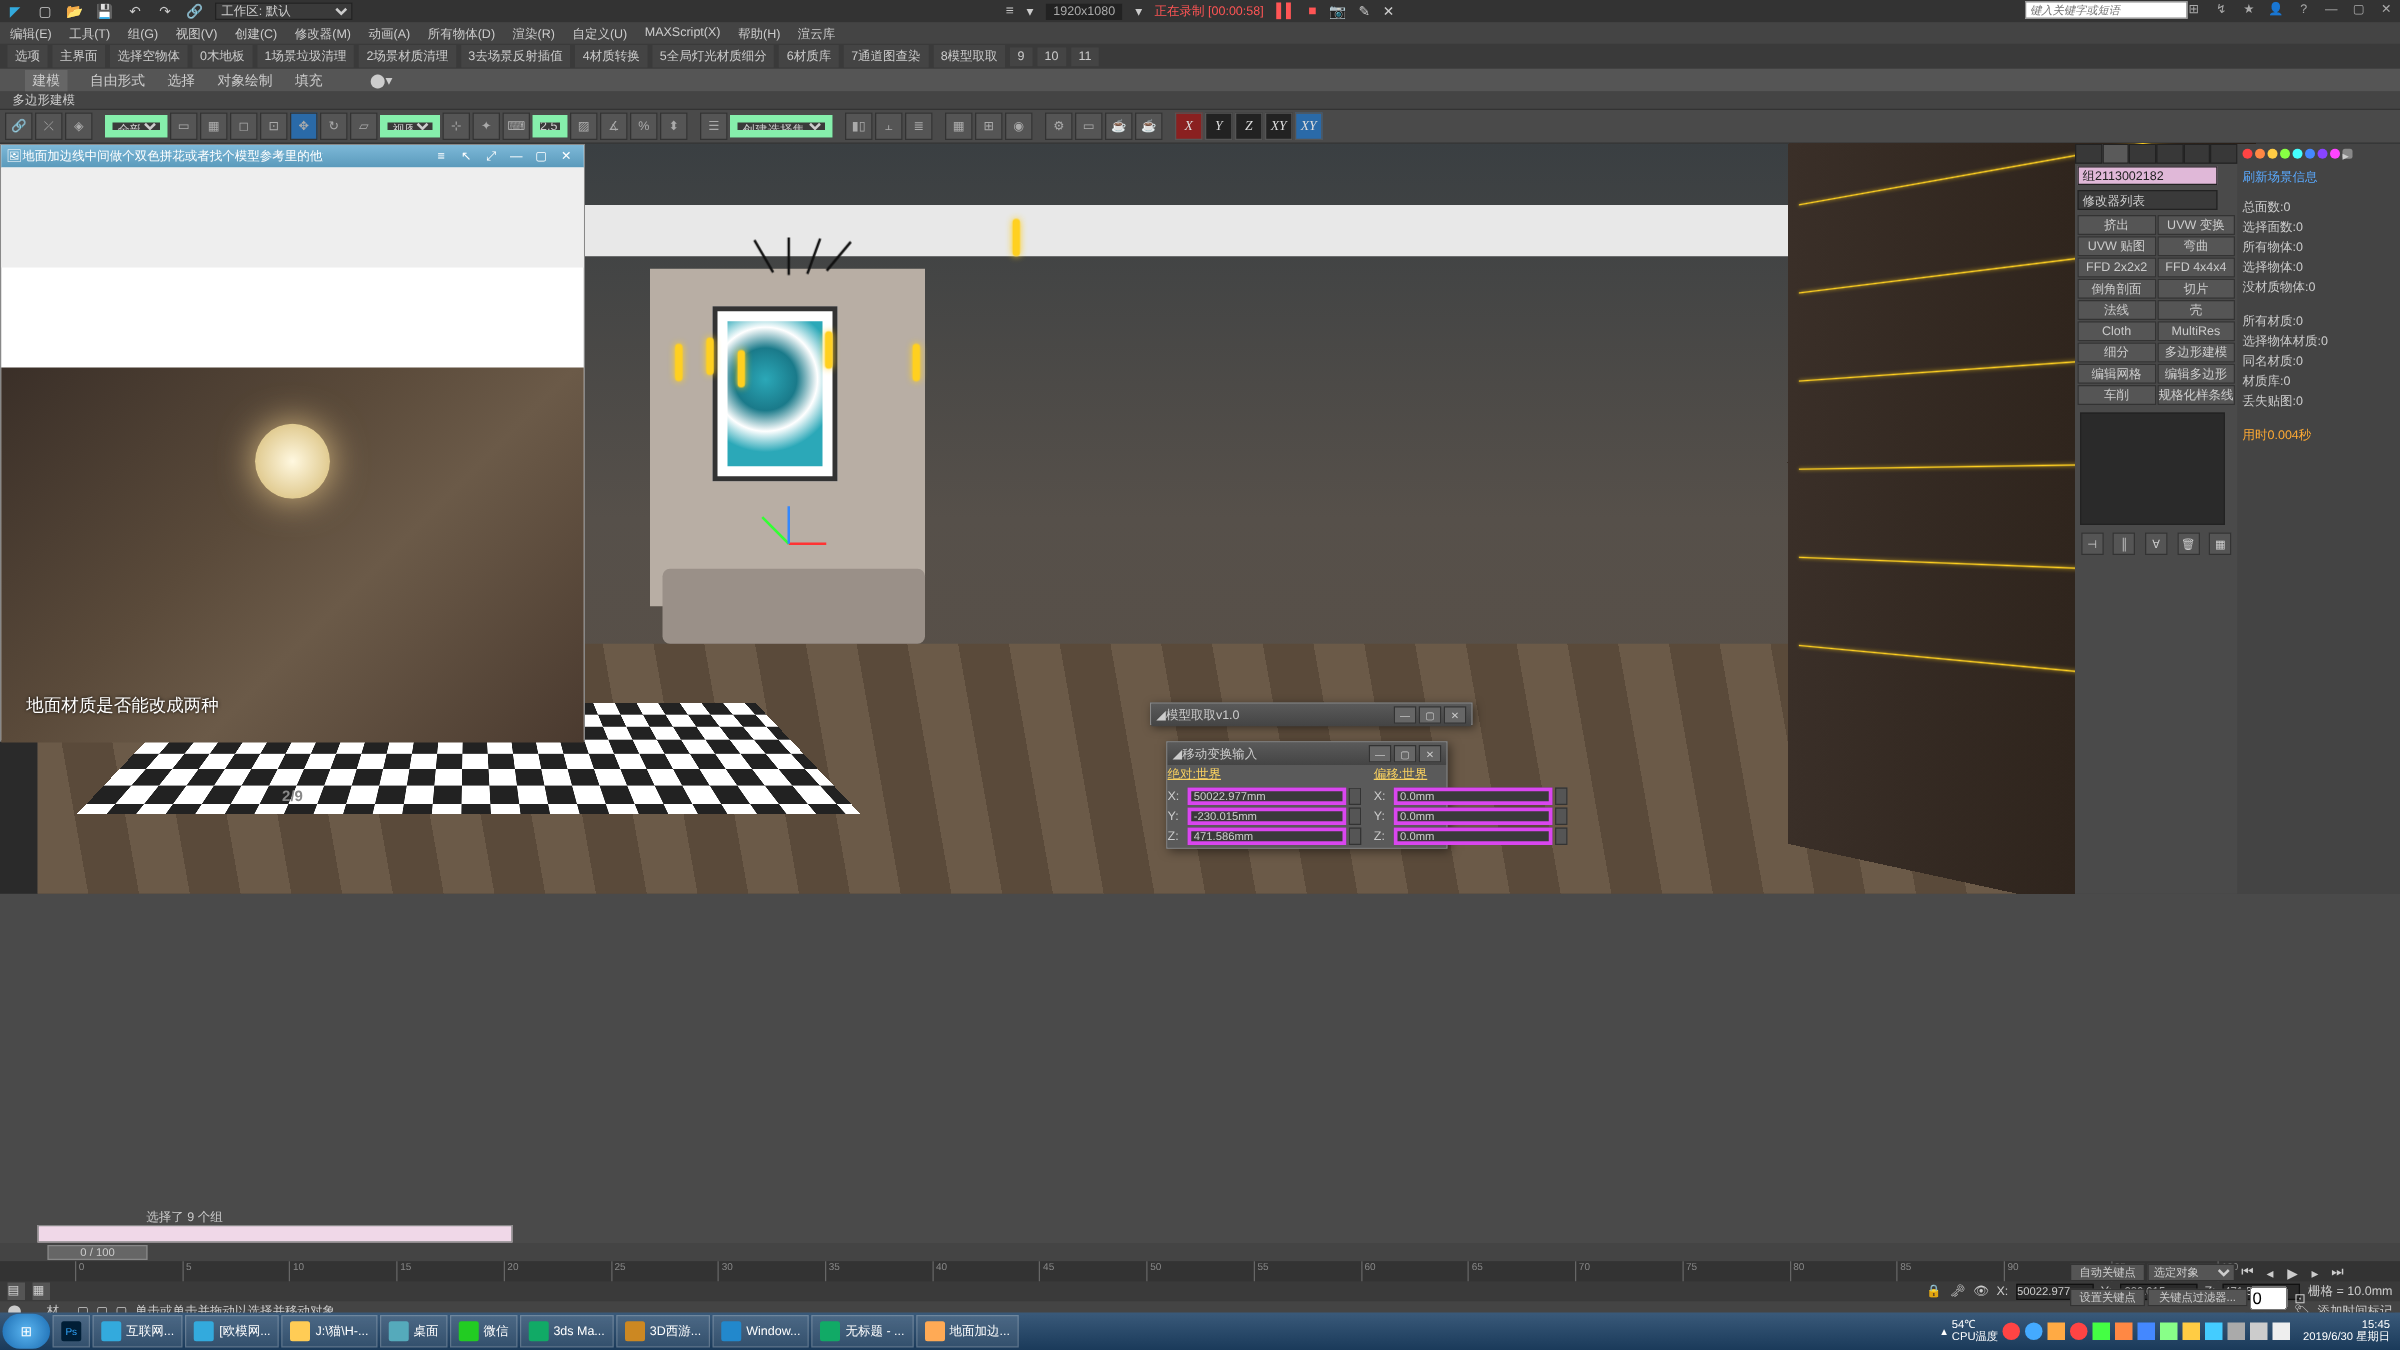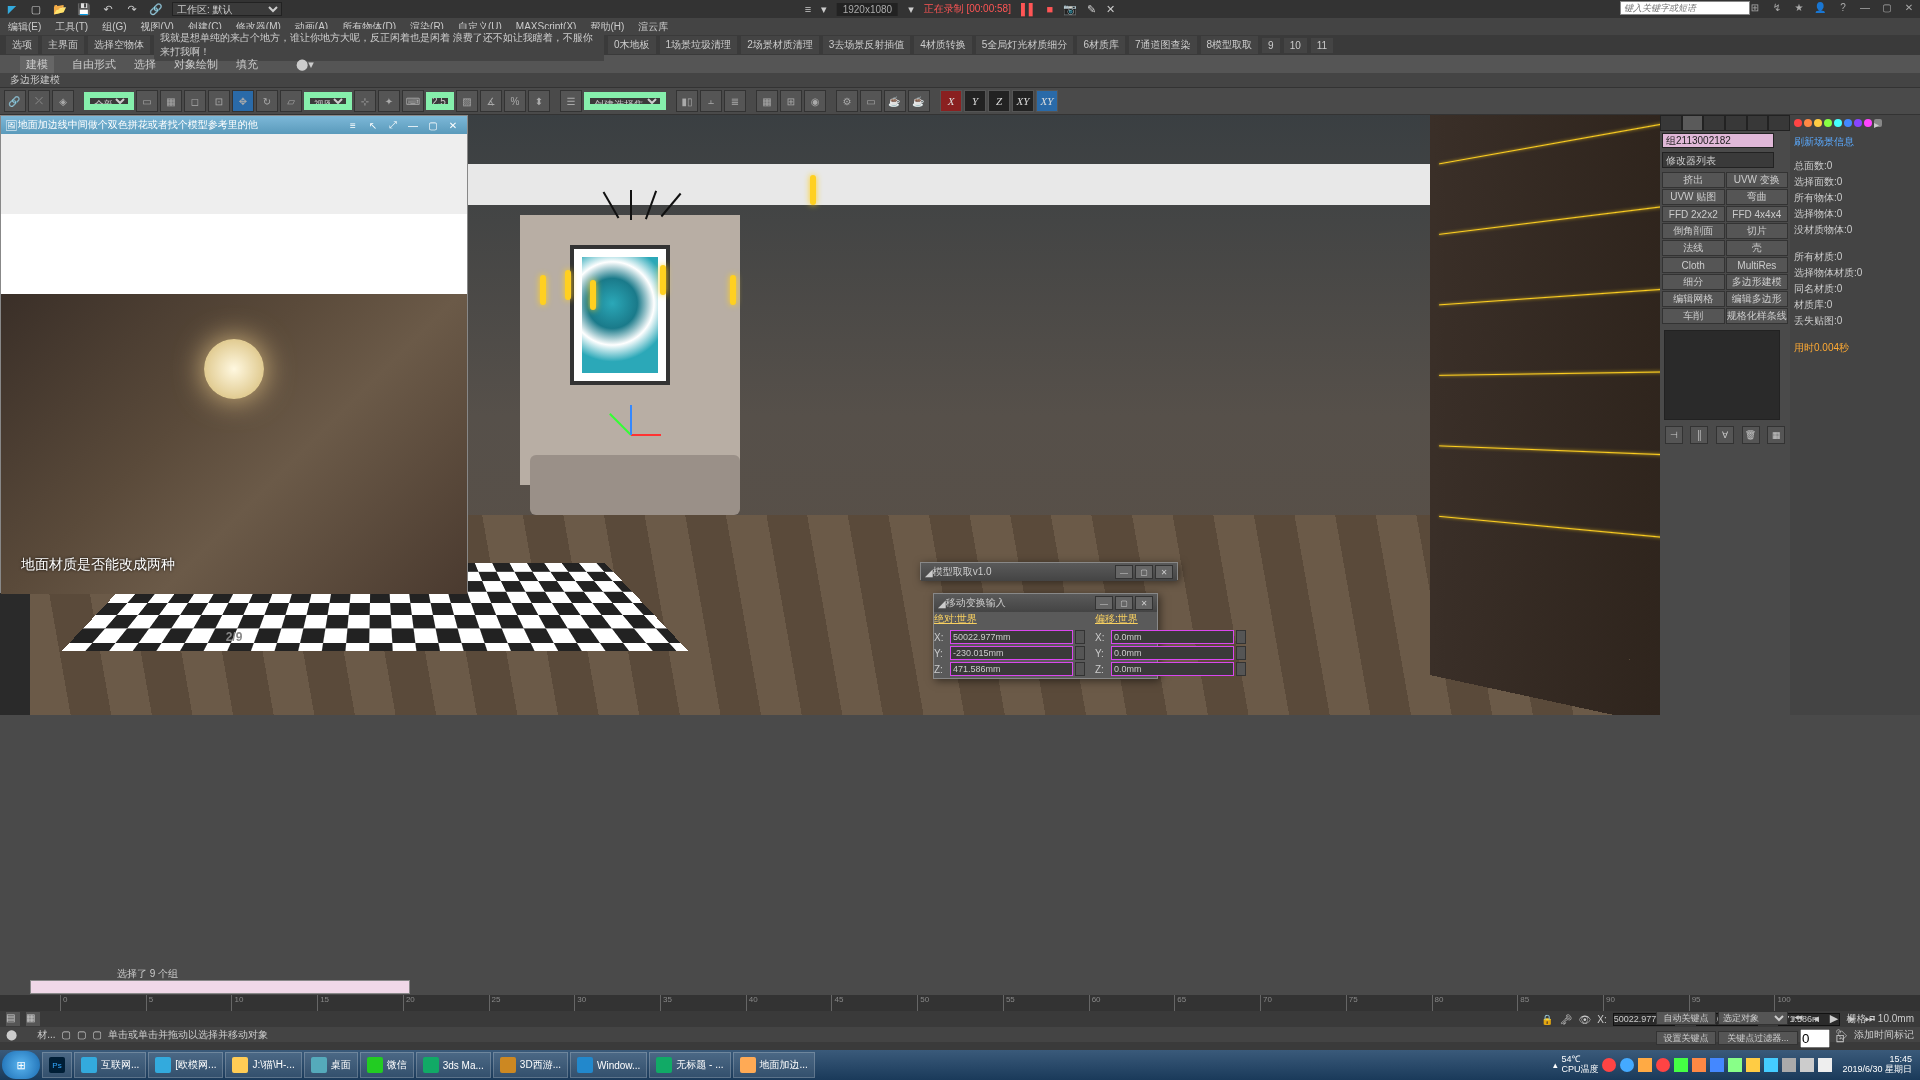--- a/index.html
+++ b/index.html
@@ -71,21 +71,21 @@
 .dialog { position: absolute; background: #4a4a4a; border: 1px solid #888; box-shadow: 2px 2px 8px rgba(0,0,0,0.5); z-index: 10; }
 .dialog-title { height: 18px; background: linear-gradient(#5a5a5a, #444); display: flex; align-items: center; padding: 0 4px; font-size: 10px; }
 .dialog-title .spacer { flex: 1; }
 .dialog-title .wbtn { width: 18px; height: 14px; background: #666; border: 1px solid #333; margin-left: 2px; display: flex; align-items: center; justify-content: center; cursor: pointer; font-size: 8px; }
 .move-dialog { left: 933px; top: 593px; width: 225px; }
 .move-body { padding: 0; display: flex; gap: 10px; background: #5a5a5a; }
 .move-col { flex: 1; }
 .move-col .hdr { color: #f8d060; font-size: 10px; margin-bottom: 4px; text-decoration: underline; }
 .move-row { display: flex; align-items: center; gap: 2px; margin-bottom: 2px; }
 .move-row label { width: 14px; font-size: 10px; }
-.move-row input { flex: 1; background: #3a3a3a; border: 1px solid #d946ef; color: #ccc; font-size: 9px; height: 14px; padding: 0 2px; }
+.move-row input { flex: 1; background: #3a3a3a; border: 3px solid #d946ef; color: #ccc; font-size: 9px; height: 14px; padding: 0 2px; }
 .move-row .spin { width: 10px; height: 14px; background: #555; border: 1px solid #333; font-size: 6px; display: flex; flex-direction: column; }
 .extract-dialog { left: 920px; top: 562px; width: 258px; height: 18px; }
 .timeline-area { position: absolute; left: 0; right: 0; bottom: 30px; height: 55px; background: #3a3a3a; }
 .time-slider { height: 14px; background: #444; display: flex; align-items: center; padding: 0 30px; position: relative; }
 .time-thumb { position: absolute; left: 38px; width: 80px; height: 12px; background: #666; border: 1px solid #888; font-size: 9px; text-align: center; }
 .time-ruler { height: 16px; background: #333; position: relative; display: flex; padding: 0 60px; }
 .time-ruler .tick { flex: 1; border-left: 1px solid #666; font-size: 8px; color: #888; padding-left: 2px; }
 .status-row { height: 16px; display: flex; align-items: center; gap: 6px; padding: 0 6px; font-size: 10px; }
 .status-row input { background: #2a2a2a; border: 1px solid #111; color: #ccc; font-size: 9px; height: 13px; }
 .status-bottom { height: 15px; background: #444; display: flex; align-items: center; padding: 0 6px; font-size: 10px; gap: 6px; }
@@ -158,21 +158,20 @@
   <span>自定义(U)</span>
   <span>MAXScript(X)</span>
   <span>帮助(H)</span>
   <span>渲云库</span>
 </div>
 
 <div class="tabbar">
   <div class="tab">选项</div>
   <div class="tab">主界面</div>
   <div class="tab">选择空物体</div>
-  <div class="tab" style="max-width:450px;overflow:hidden">我就是想单纯的来占个地方，谁让你地方大呢，反正闲着也是闲着  浪费了还不如让我瞎着，不服你来打我啊！</div>
   <div class="tab">0木地板</div>
   <div class="tab">1场景垃圾清理</div>
   <div class="tab">2场景材质清理</div>
   <div class="tab">3去场景反射插值</div>
   <div class="tab">4材质转换</div>
   <div class="tab">5全局灯光材质细分</div>
   <div class="tab">6材质库</div>
   <div class="tab">7通道图查染</div>
   <div class="tab">8模型取取</div>
   <div class="tab">9</div>
@@ -416,20 +415,23 @@
       <div class="move-row">
           <label>Z:</label>
           <input value="0.0mm" style="">
           <div class="spin"></div>
         </div>
     </div>
   </div>
 </div>
 
 <div class="timeline-area">
+  <div class="time-slider">
+    <div class="time-thumb">0 / 100</div>
+  </div>
   <div class="time-ruler" id="time-ruler">
       <div class="tick">0</div>
       <div class="tick">5</div>
       <div class="tick">10</div>
       <div class="tick">15</div>
       <div class="tick">20</div>
       <div class="tick">25</div>
       <div class="tick">30</div>
       <div class="tick">35</div>
       <div class="tick">40</div>

